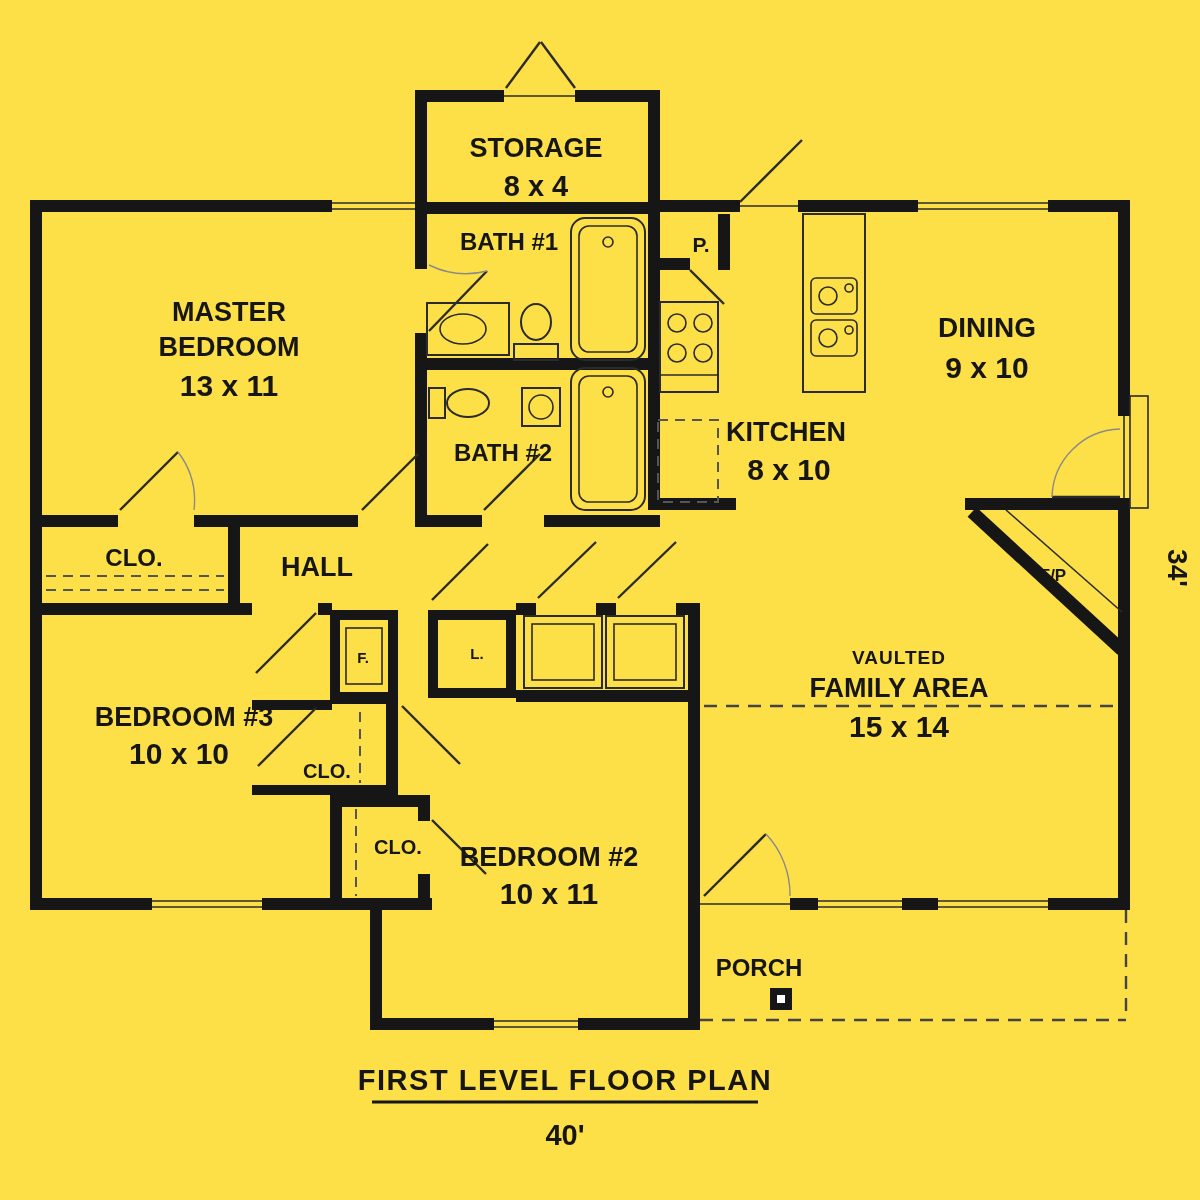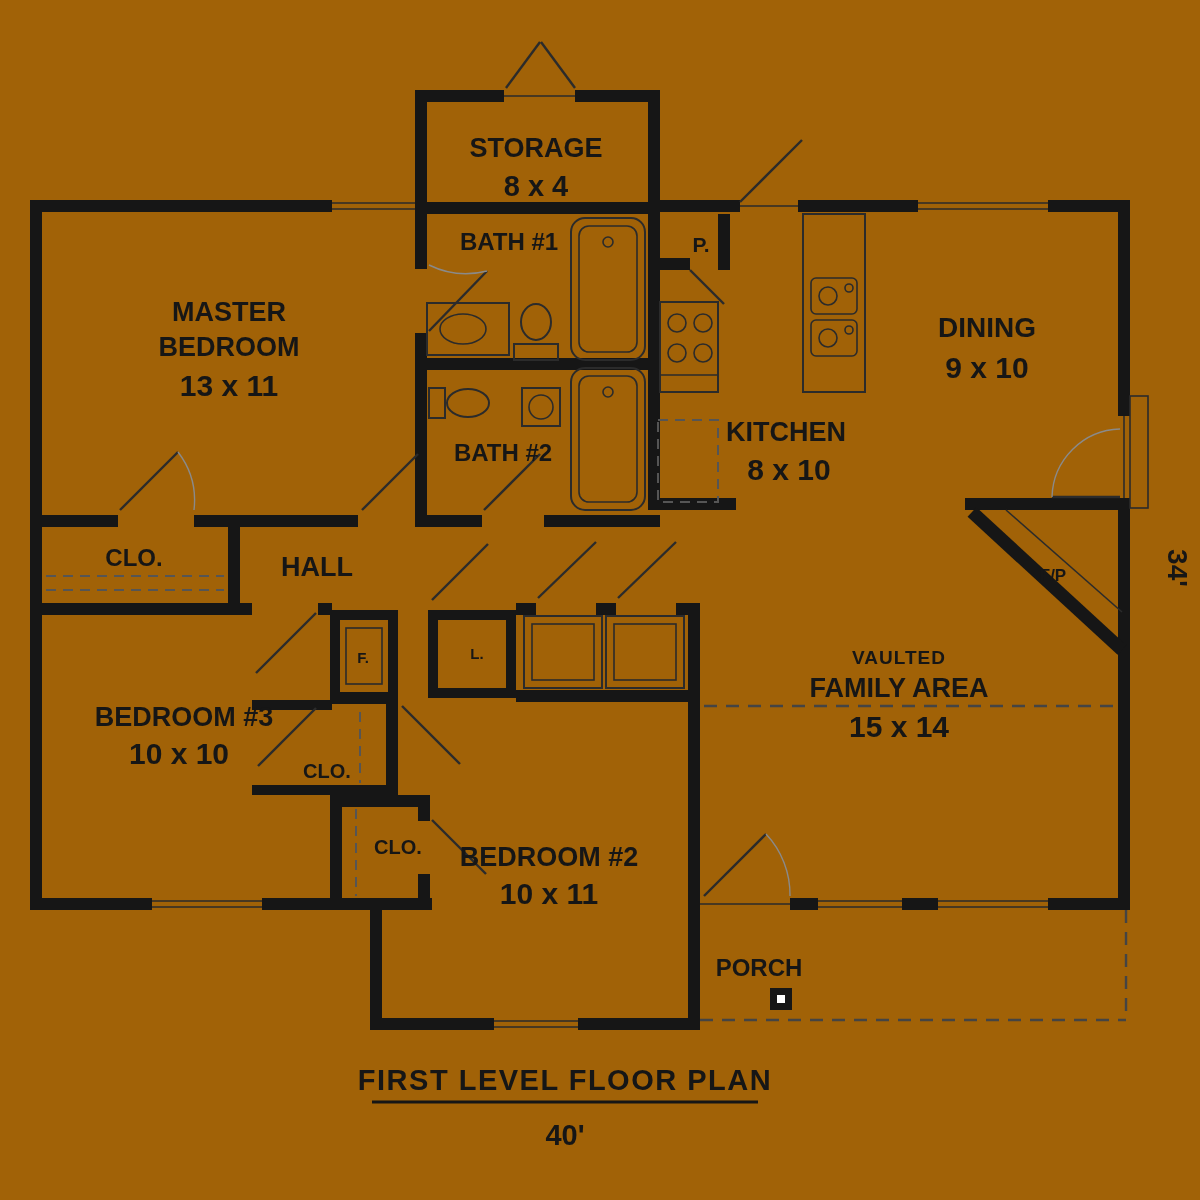--- a/index.html
+++ b/index.html
@@ -1,16 +1,16 @@
 <!DOCTYPE html>
 <html><head>
 <meta charset="utf-8">
 <style>
   html,body{margin:0;padding:0;background:#ffffff;}
-  .page{width:1200px;height:1200px;position:relative;background:#a16207;font-family:"Liberation Sans",sans-serif;}
+  .page{width:1200px;height:1200px;position:relative;background:#fde047;font-family:"Liberation Sans",sans-serif;}
   svg text{font-family:"Liberation Sans","DejaVu Sans",sans-serif;font-weight:bold;fill:#161616;}
   .wall{fill:#161616;stroke:none;}
   .thin{stroke:#2b2b2b;stroke-width:2;fill:none;}
   .thin15{stroke:#2b2b2b;stroke-width:1.6;fill:none;}
   .leaf{stroke:#2b2b2b;stroke-width:2.4;fill:none;}
   .arc{stroke:#8a8a8a;stroke-width:1.4;fill:none;}
   .dash{stroke:#555;stroke-width:2;fill:none;stroke-dasharray:10 7;}
   .dashbig{stroke:#444;stroke-width:2.4;fill:none;stroke-dasharray:13 9;}
 </style>
 </head>

